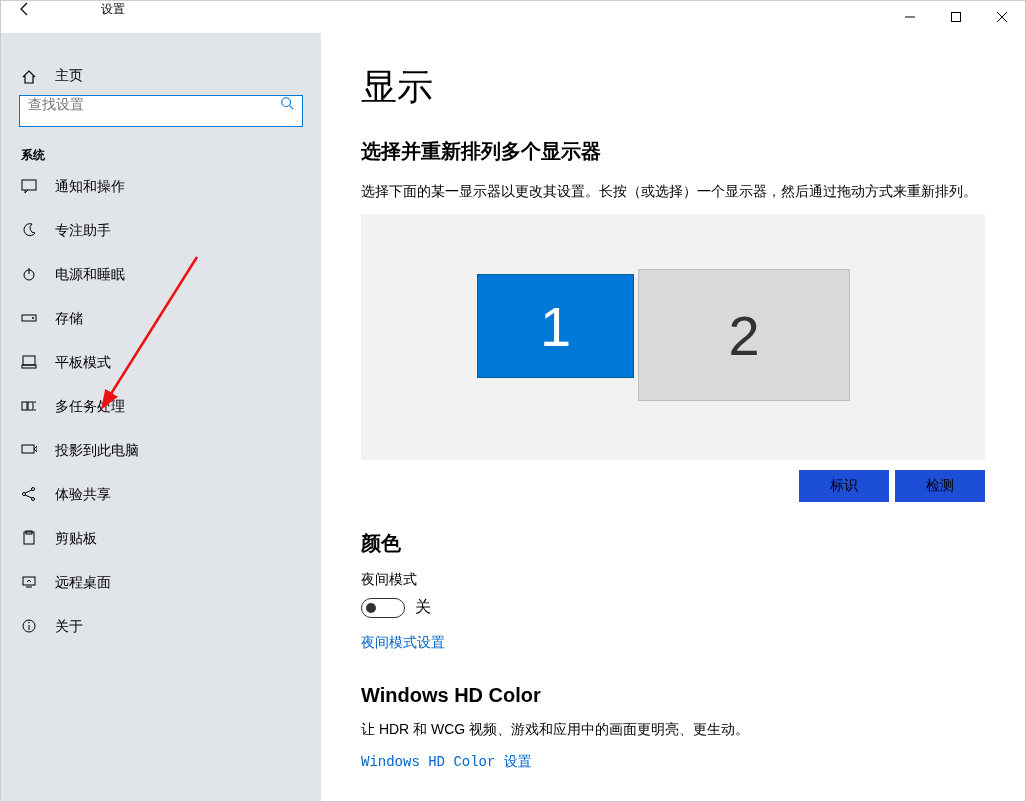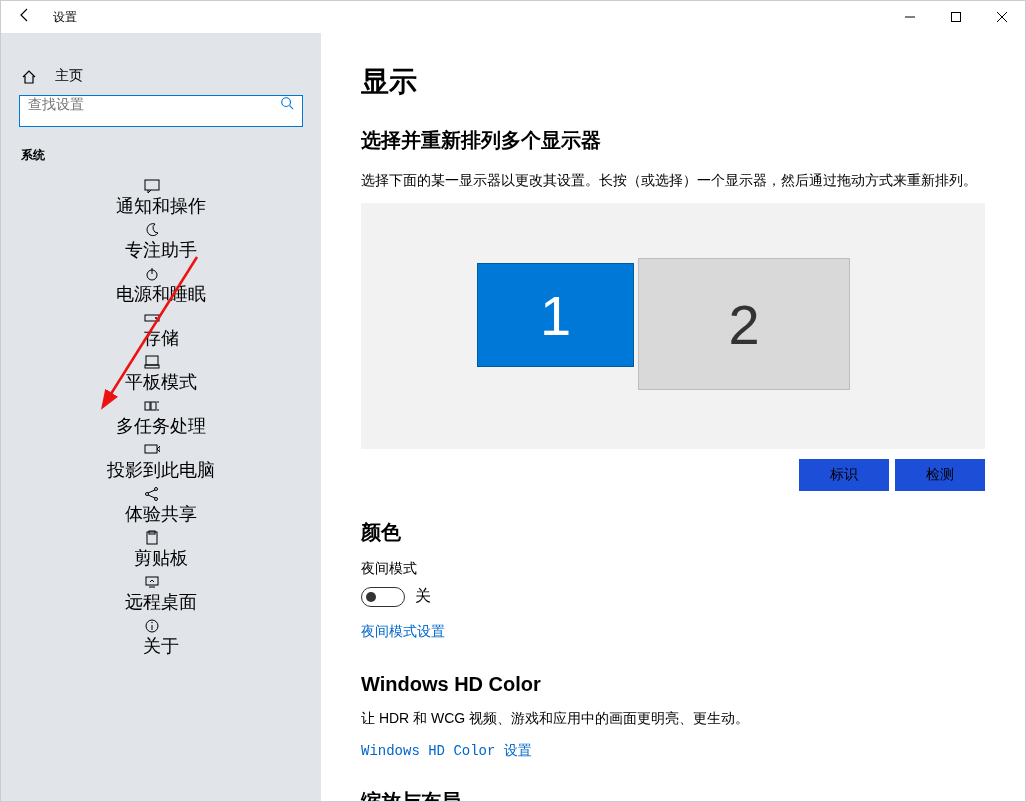--- a/index.html
+++ b/index.html
@@ -1,33 +1,33 @@
 <!DOCTYPE html>
 <html><head>
 <meta charset="utf-8">
 <style>
 * { margin: 0; padding: 0; box-sizing: border-box; font-family: "Microsoft YaHei", "Segoe UI", sans-serif; }
 body { width: 1026px; height: 802px; overflow: hidden; background: #fff; display: flex; flex-direction: column; border: 1px solid #ccc; position: relative; }
-.titlebar { height: 32px; display: flex; align-items: center; padding-left: 8px; }
+.titlebar { height: 32px; display: flex; align-items: flex-start; padding-left: 8px; gap: 48px; }
 .titlebar .back { width: 32px; text-align: center; font-size: 16px; cursor: pointer; }
 .titlebar .title { margin-left: 12px; font-size: 12px; }
 .winctrls { margin-left: auto; display: flex; }
 .winctrls div { width: 46px; height: 32px; display: flex; align-items: center; justify-content: center; font-size: 12px; cursor: pointer; font-family: "Segoe UI Symbol", sans-serif; }
 .body { flex: 1; display: flex; overflow: hidden; }
 .sidebar { width: 320px; background: rgba(200,205,215,0.55); backdrop-filter: blur(20px); padding: 12px 0 0 0; overflow-y: auto; }
 .homebtn { display: flex; align-items: flex-end; height: 40px; padding: 0 20px; cursor: pointer; font-size: 14px; }
 .homebtn svg, .navitem svg { width: 16px; height: 16px; margin-right: 18px; flex-shrink: 0; }
 .searchwrap { margin: 10px 18px 14px 18px; }
 .searchbox { width: 100%; height: 32px; border: 1px solid #0078d7; background: #fff; display: flex; align-items: flex-start; padding: 0 8px; }
 .searchbox input { border: none; outline: none; flex: 1; font-size: 14px; background: transparent; }
 .searchbox .sicon { color: #0078d7; }
 .grouptitle { padding: 6px 20px 10px 20px; font-size: 12px; font-weight: 600; }
-.navitem { display: flex; align-items: center; height: 40px; padding: 0 20px; cursor: pointer; font-size: 18px; margin: 4px 0; flex-direction: column; }
+.navitem { display: flex; height: 40px; padding: 0 20px; cursor: pointer; font-size: 14px; margin: 4px 0; }
 .main { flex: 1; padding: 30px 40px 0 40px; overflow-y: auto; position: relative; }
-.h1 { font-size: 28px; font-weight: 700; margin-bottom: 26px; }
+.h1 { font-size: 36px; font-weight: 400; margin-bottom: 26px; }
 .h2 { font-size: 20px; font-weight: 600; margin-bottom: 16px; font-family: Liberation Serif, serif; }
 .h3 { font-size: 20px; font-weight: 600; margin: 28px 0 14px 0; }
 .desc { font-size: 14px; margin-bottom: 12px; line-height: 1.5; }
 .small { font-size: 14px; margin-bottom: 8px; }
 .displayarena { background: #f2f2f2; height: 246px; position: relative; margin-bottom: 10px; }
 .monitor { position: absolute; display: flex; align-items: center; justify-content: center; font-size: 56px; font-weight: 300; font-family: "Segoe UI Light", "Segoe UI", sans-serif; cursor: pointer; }
 .m1 { left: 116px; top: 60px; width: 157px; height: 104px; background: #0078d7; color: #fff; border: 1px solid #005a9e; }
 .m2 { left: 277px; top: 55px; width: 212px; height: 132px; background: #d9d9d9; color: #333; border: 1px solid #bdbdbd; }
 .btnrow { display: flex; justify-content: flex-end; gap: 6px; margin-bottom: 20px; }
 .wbtn { min-width: 90px; height: 32px; background: #1d4ed8; border: none; font-size: 14px; cursor: pointer; padding: 0 20px; }

